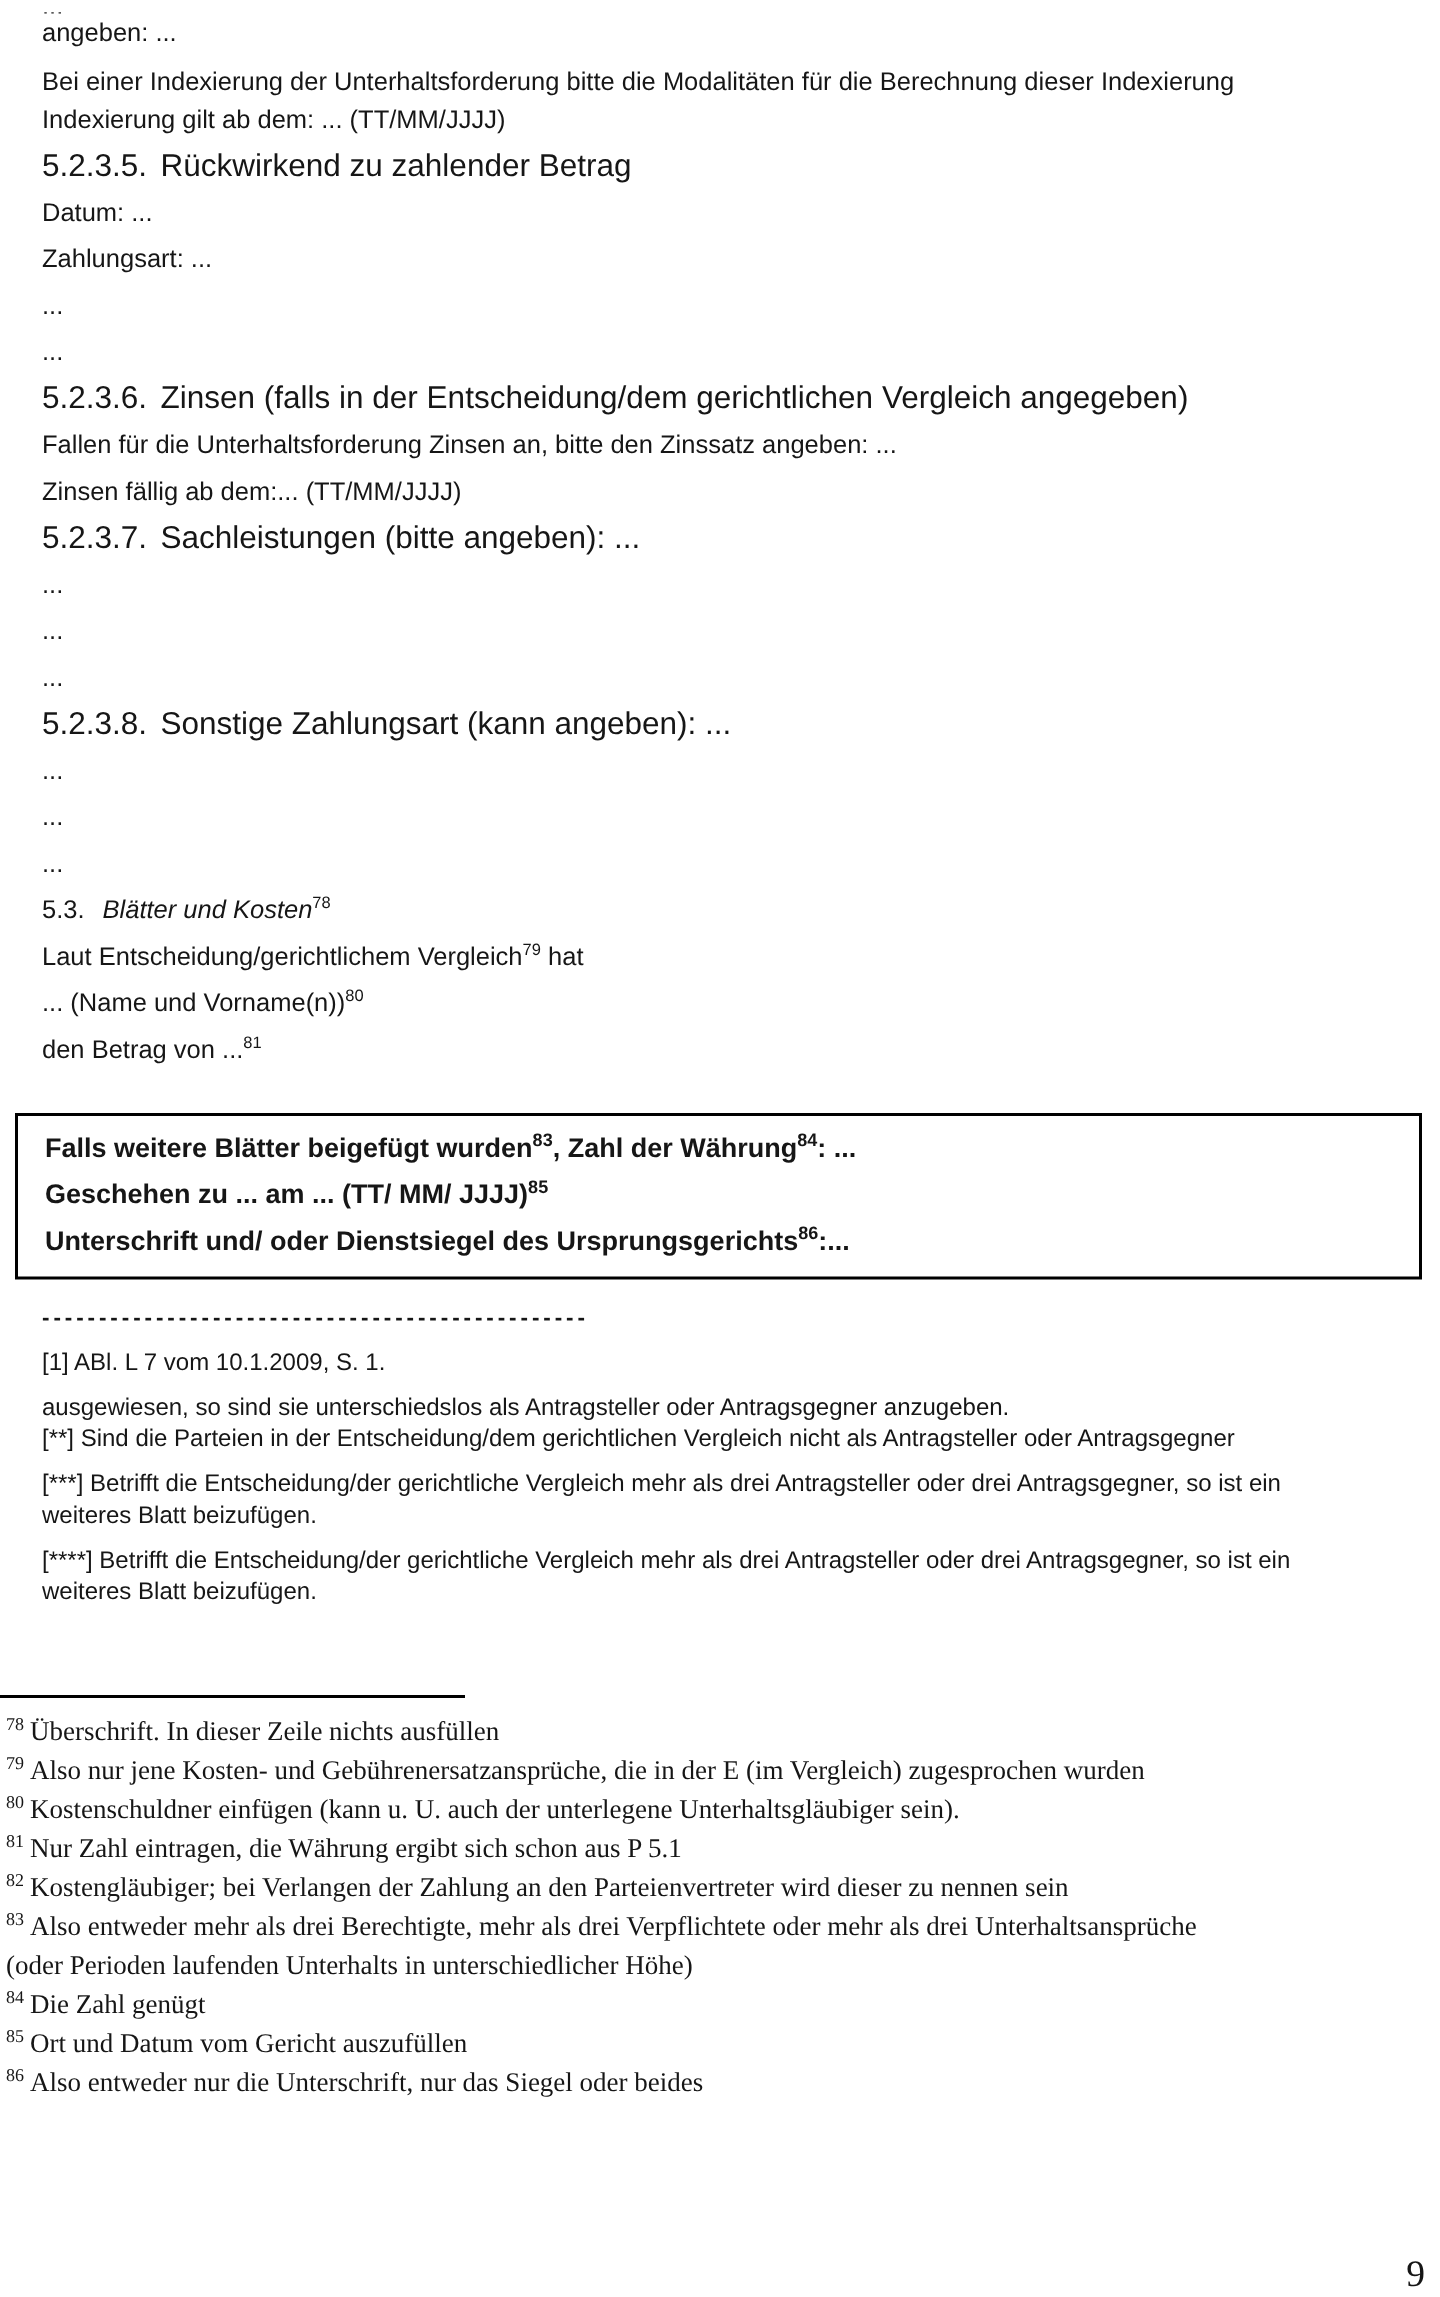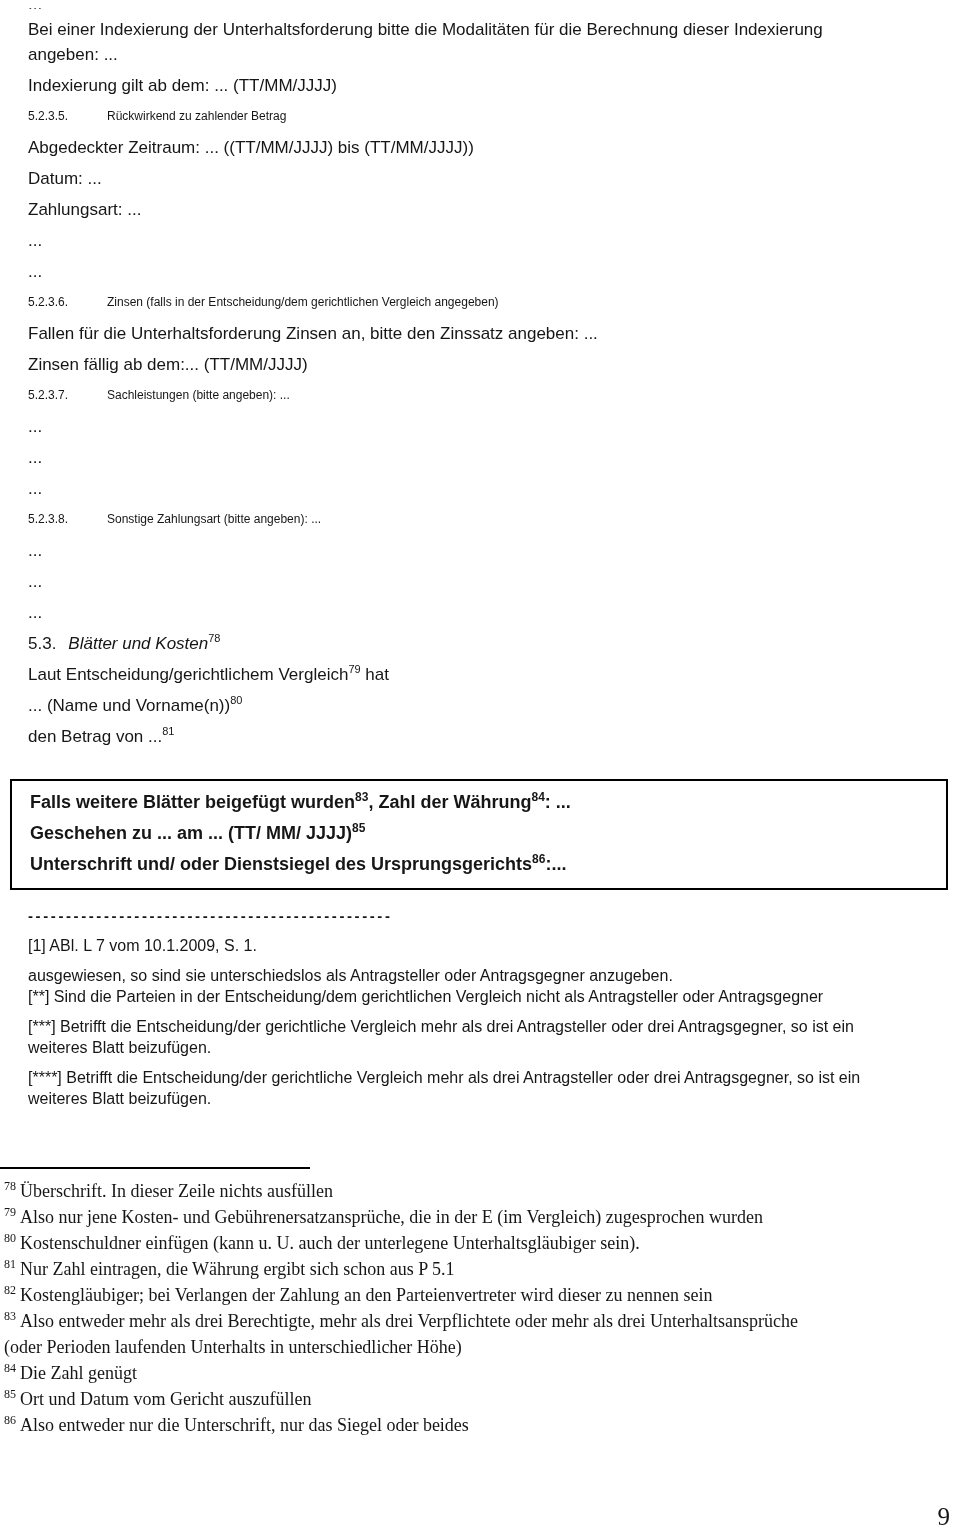--- a/index.html
+++ b/index.html
@@ -9,21 +9,21 @@
     box-sizing:border-box;
     padding:0 12px 0 28px;
     overflow:hidden;
     background:#ffffff;
     color:#161616;
     font-family:"Liberation Sans","DejaVu Sans",sans-serif;
   }
   .top-dots { font-size:17px; line-height:10px; height:9px; overflow:hidden; margin:0; }
   p.b { font-size:17px; line-height:25px; margin:0 0 6px; max-width:905px; }
   .mt26 { margin-top:26px; }
-  .sec { display:flex; font-size:12px; line-height:25px; margin:0 0 6px; }
+  .sec { display:flex; font-size:21px; line-height:25px; margin:0 0 6px; }
   .sec .num { flex:0 0 79px; width:79px; }
   .sec53 { font-size:17px; line-height:25px; margin:0 0 6px; }
   .sec53 .num { margin-right:12px; }
   .sec53 .title { font-style:italic; }
   sup.sp { font-size:11px; line-height:0; }
   .box {
     border:2px solid #000;
     margin:30px 0 0 -18px;
     width:938px;
     box-sizing:border-box;
@@ -57,30 +57,29 @@
     font-size:25px; line-height:25px;
   }
 </style>
 </head>
 <body>
 
 <div class="page">
 
   <p class="top-dots">...</p>
 
+  <p class="b">angeben: ...</p>
   <p class="b" style="margin-top:8px; margin-bottom:0;">Bei einer Indexierung der Unterhaltsforderung bitte die Modalitäten für die Berechnung dieser Indexierung</p>
-  <p class="b">angeben: ...</p>
 
   <p class="b">Indexierung gilt ab dem: ... (TT/MM/JJJJ)</p>
 
   <div class="sec mt26">
     <span class="num">5.2.3.5.</span>
     <span class="title">Rückwirkend zu zahlender Betrag</span>
   </div>
-  <p class="b">Abgedeckter Zeitraum: ... ((TT/MM/JJJJ) bis (TT/MM/JJJJ))</p>
   <p class="b">Datum: ...</p>
   <p class="b">Zahlungsart: ...</p>
   <p class="b">...</p>
   <p class="b">...</p>
 
   <div class="sec">
     <span class="num">5.2.3.6.</span>
     <span class="title">Zinsen (falls in der Entscheidung/dem gerichtlichen Vergleich angegeben)</span>
   </div>
   <p class="b">Fallen für die Unterhaltsforderung Zinsen an, bitte den Zinssatz angeben: ...</p>
@@ -89,21 +88,21 @@
   <div class="sec">
     <span class="num">5.2.3.7.</span>
     <span class="title">Sachleistungen (bitte angeben): ...</span>
   </div>
   <p class="b">...</p>
   <p class="b">...</p>
   <p class="b">...</p>
 
   <div class="sec">
     <span class="num">5.2.3.8.</span>
-    <span class="title">Sonstige Zahlungsart (bitte angeben): ...</span>
+    <span class="title">Sonstige Zahlungsart (kann angeben): ...</span>
   </div>
   <p class="b">...</p>
   <p class="b">...</p>
   <p class="b">...</p>
 
   <div class="sec53">
     <span class="num">5.3.</span><span class="title">Blätter und Kosten</span><sup class="sp">78</sup>
   </div>
 
   <p class="b"><span>Laut Entscheidung/gerichtlichem Vergleich</span><sup class="sp">79</sup><span> hat</span></p>

